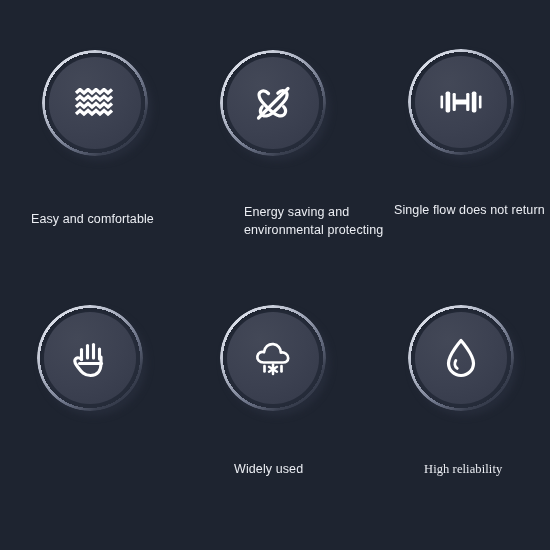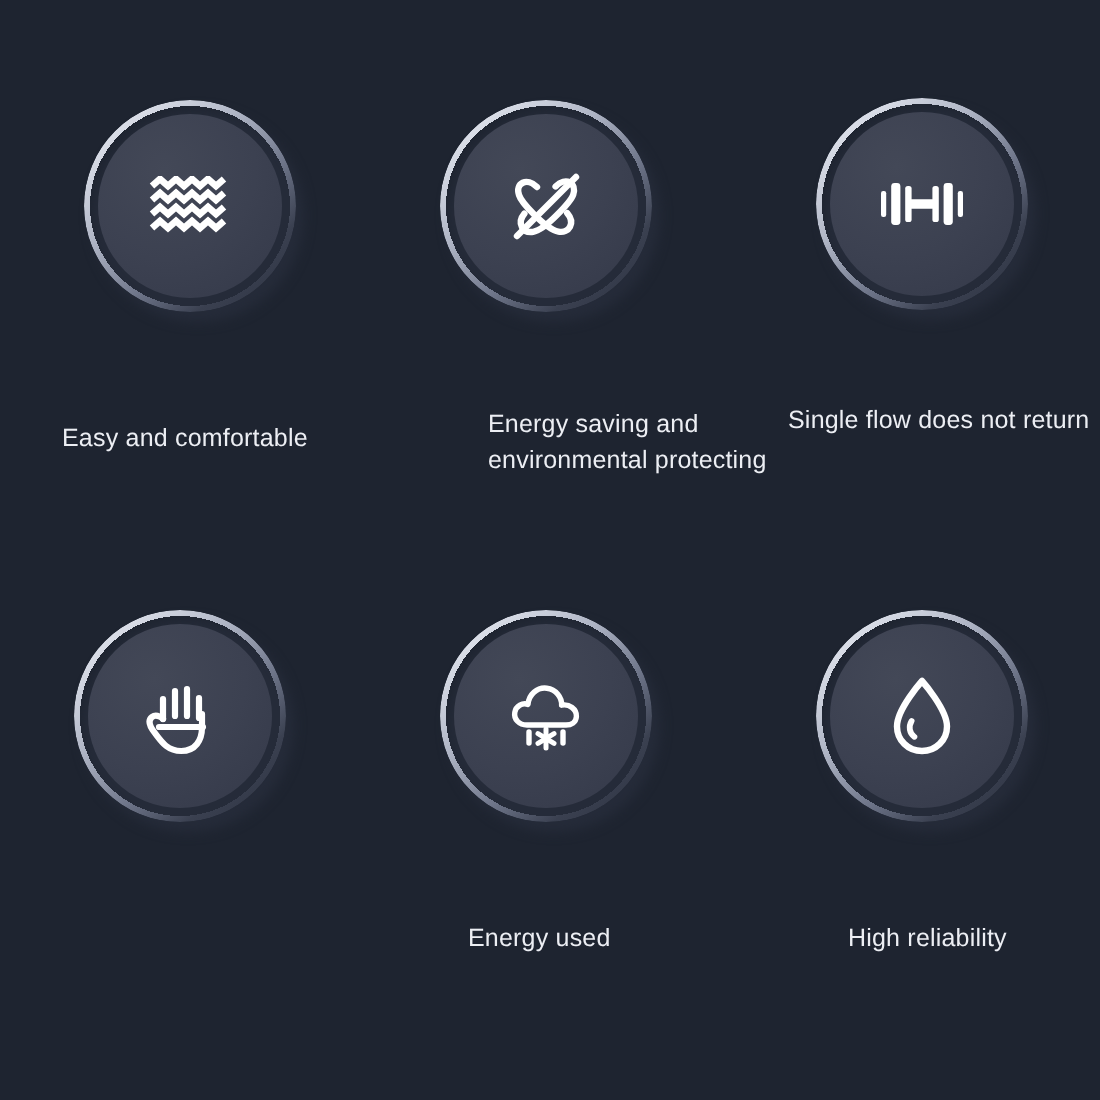--- a/index.html
+++ b/index.html
@@ -189,21 +189,21 @@
                 <path d="M21 26.5 L21 36"></path>
                 <path d="M17 28.8 L25 33.7"></path>
                 <path d="M25 28.8 L17 33.7"></path>
               </g>
             </g>
           </svg>
         </span>
       </div>
     </div>
   </div>
-  <div class="label" style="left:234px;top:460px;">Energy used</div>
+  <div class="label" style="left:234px;top:460px;">Widely used</div>
 
   <div class="cell" style="left:408px;top:305px;">
     <div class="ring-wrap">
       <div class="ring-shadow"></div>
       <div class="ring"></div>
       <div class="disc">
         <span class="icon">
           <svg width="34" height="42" viewBox="0 0 34 42">
             <g fill="none" stroke="#ffffff" stroke-width="3.2" stroke-linecap="round" stroke-linejoin="round">
               <path d="M17 3.5
@@ -211,15 +211,15 @@
                        C 4.5 33.1, 10.1 38.5, 17 38.5
                        C 23.9 38.5, 29.5 33.1, 29.5 26.2
                        C 29.5 17.5, 17 3.5, 17 3.5 Z"></path>
               <path d="M11.8 23.5 C 10.2 26.2, 10.6 29.6, 13.2 31.4" stroke-width="2.9"></path>
             </g>
           </svg>
         </span>
       </div>
     </div>
   </div>
-  <div class="label" style="left:424px;top:460px;">High reliability</div>
+  <div class="label" style="left:424px;top:460px;font-family:Liberation Serif, serif;">High reliability</div>
 
 </div>
 
 </body></html>

